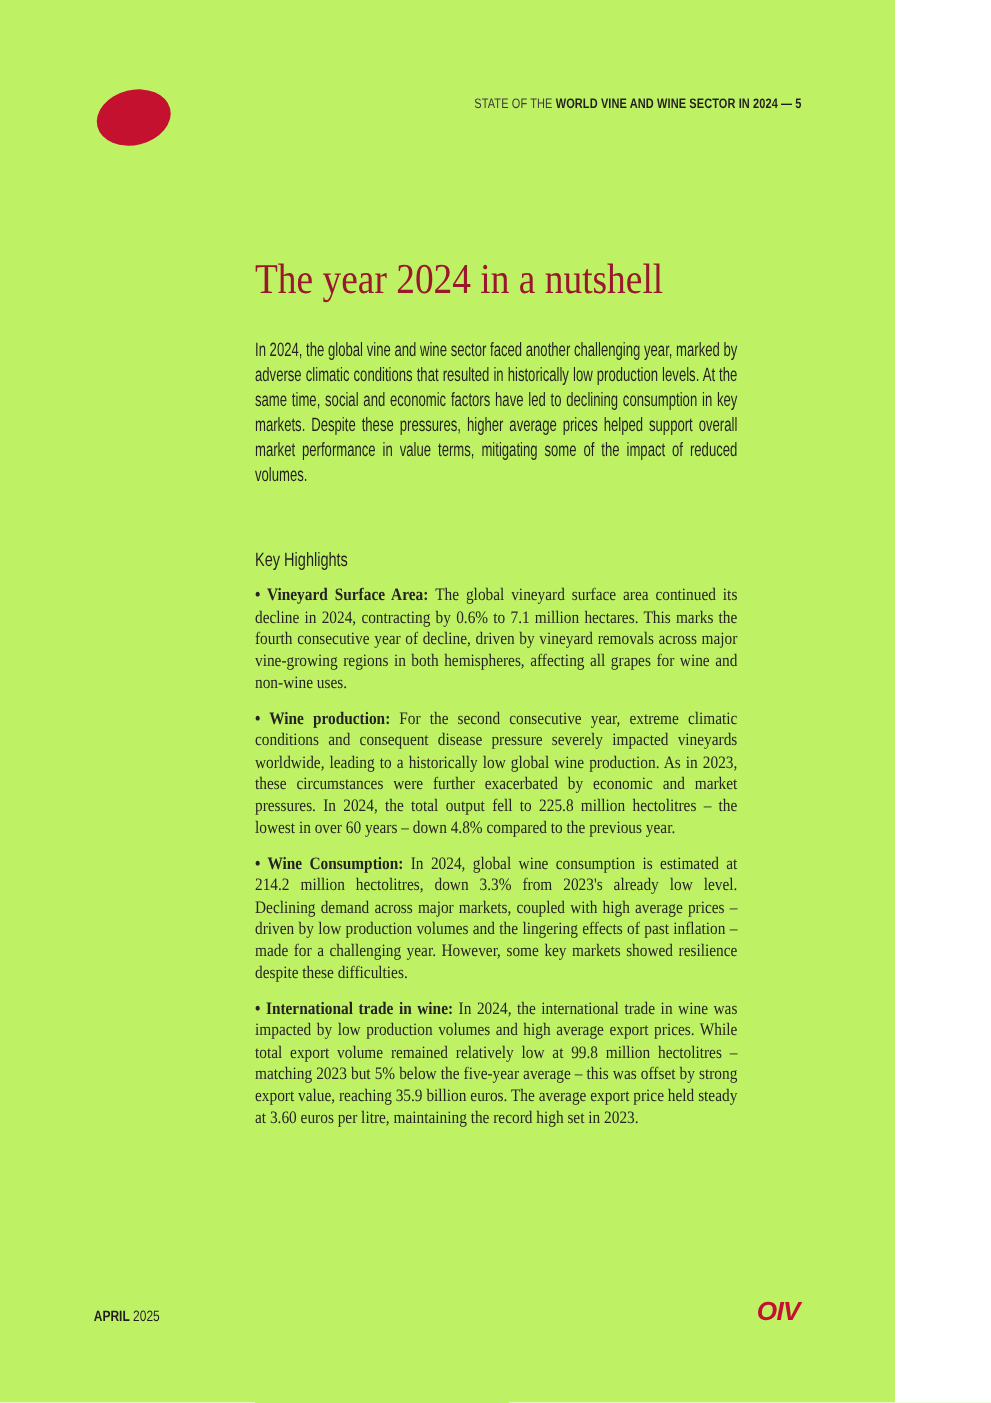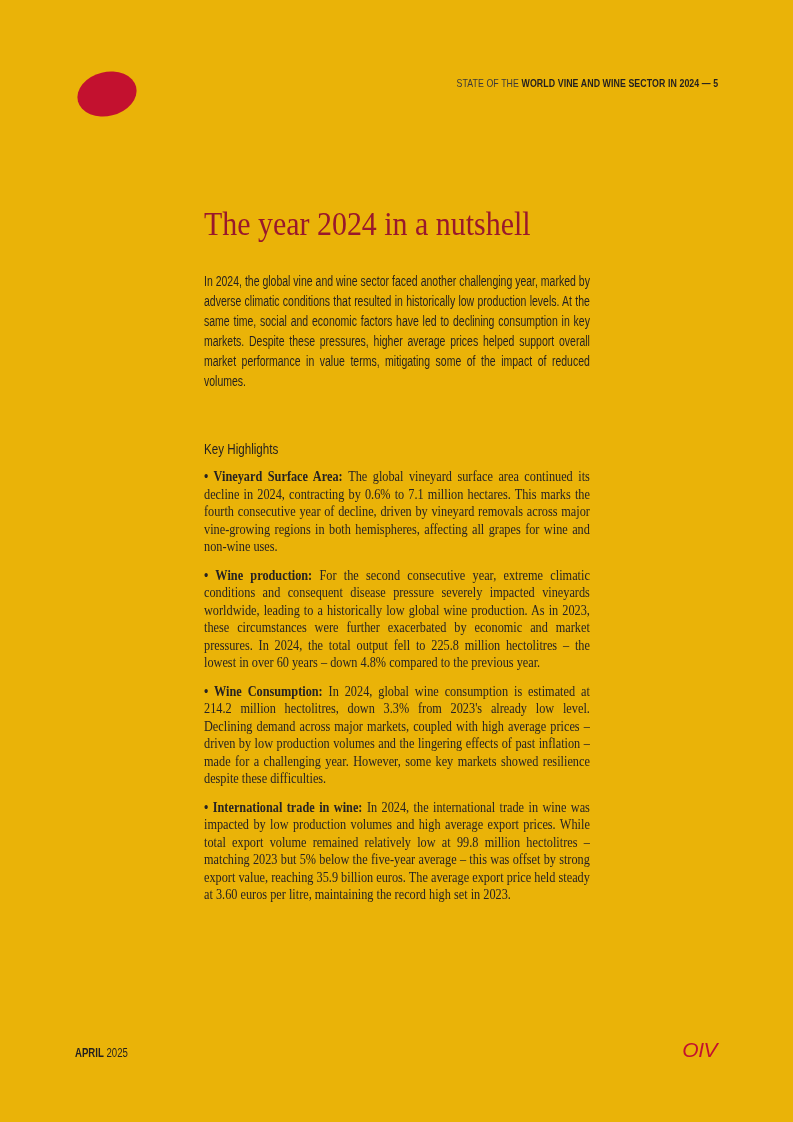--- a/index.html
+++ b/index.html
@@ -1,19 +1,19 @@
 <!DOCTYPE html>
 <html style="--brand_red: #C3112F; --title_red: #99182C; --text: #231F20;"><head>
 <meta charset="utf-8">
 <style>
   html, body { margin: 0; padding: 0; background: #ffffff; }
   .page {
     position: relative;
-    width: 793px; height: 1122px;
-    background: #eab308;
+    width: 716px; height: 1122px;
+    background: #bef264;
     overflow: hidden;
     font-family: "Liberation Sans", sans-serif;
     color: var(--text, #231F20);
   }
 
   
   .ellipse {
     position: absolute;
     left: 77px; top: 72px;
     width: 60px; height: 44px;
@@ -97,21 +97,21 @@
     transform-origin: 0 0;
     color: var(--text, #231F20);
   }
   .footer-date .bold { font-weight: 700; }
   .footer-date .light { font-weight: 400; }
 
   .footer-logo {
     position: absolute;
     right: 76px; top: 1038px;
     font-size: 21px; line-height: 24px;
-    font-weight: 400;
+    font-weight: 700;
     font-style: italic;
     letter-spacing: -0.5px;
     color: var(--brand_red, #C3112F);
   }
 </style>
 </head>
 <body>
 
 <div class="page">
 

